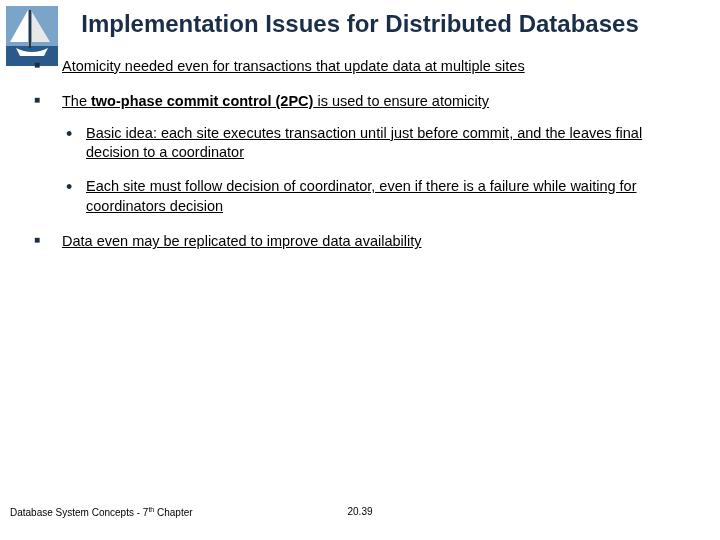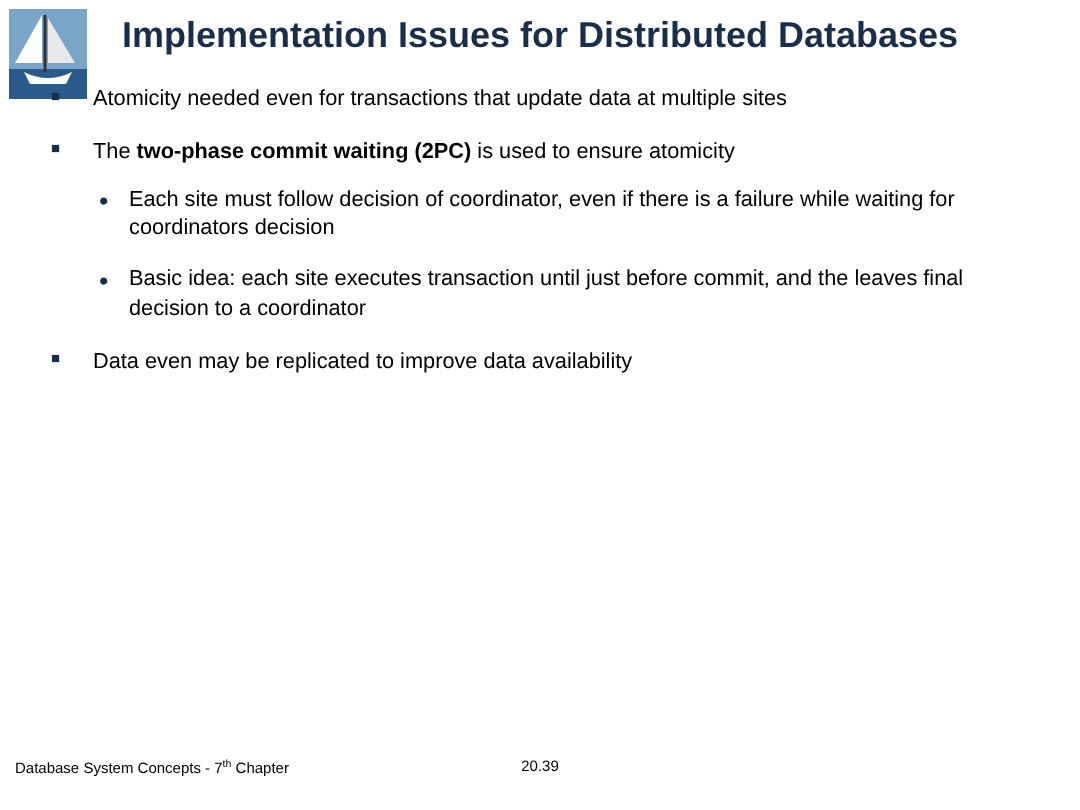--- a/index.html
+++ b/index.html
@@ -2,21 +2,21 @@
 <html><head>
 <meta charset="utf-8">
 <style>
   * { box-sizing: border-box; margin: 0; padding: 0; }
   html, body { width: 720px; height: 540px; font-family: Arial, Helvetica, sans-serif; background: #fff; color: #000; }
   .slide { position: relative; width: 720px; height: 528px; padding: 0; }
   .logo { position: absolute; top: 6px; left: 6px; width: 52px; height: 60px; }
   .logo svg { width: 100%; height: 100%; }
   .title { font-size: 24px; font-weight: bold; color: #1a2e4a; text-align: center; padding: 10px 80px 0 80px; line-height: 1.2; }
   .body { padding: 18px 34px 0 34px; }
-  ul.top { list-style: none; }
+  ul.top { list-style: none; text-decoration: underline; }
   ul.top > li { position: relative; padding-left: 28px; margin-bottom: 16px; font-size: 14.5px; line-height: 1.35; }
   ul.top > li::before { content: "■"; position: absolute; left: 0; top: 1px; color: #1a2e4a; font-size: 10px; }
   ul.sub { list-style: none; margin-top: 12px; }
   ul.sub > li { position: relative; padding-left: 24px; margin-bottom: 14px; font-size: 14.5px; line-height: 1.35; }
   ul.sub > li::before { content: "•"; position: absolute; left: 4px; top: -2px; color: #1a2e4a; font-size: 18px; }
   .bold { font-weight: bold; }
   .footer { position: absolute; bottom: 10px; left: 0; right: 0; padding: 0 10px; font-size: 10px; color: #000; display: flex; justify-content: space-between; align-items: baseline; }
   .footer .left sup { font-size: 7px; }
   .footer .center { position: absolute; left: 50%; transform: translateX(-50%); }
 </style>
@@ -35,24 +35,24 @@
       <path d="M 10 42 Q 26 50 42 42 L 38 50 L 14 50 Z" fill="#ffffff"></path>
     </svg>
   </div>
 
   <h1 class="title">Implementation Issues for Distributed Databases</h1>
 
   <div class="body">
     <ul class="top">
       <li>Atomicity needed even for transactions that update data at multiple sites</li>
       <li>
-        <span>The </span><span class="bold">two-phase commit waiting (2PC)</span><span> is used to ensure atomicity</span>
+        <span>The </span><span class="bold">two-phase commit control (2PC)</span><span> is used to ensure atomicity</span>
         <ul class="sub">
+          <li>Basic idea:  each site executes transaction until just before commit, and the leaves final decision to a coordinator</li>
           <li>Each site must follow decision of coordinator, even if there is a failure while waiting for coordinators decision</li>
-          <li>Basic idea:  each site executes transaction until just before commit, and the leaves final decision to a coordinator</li>
         </ul>
       </li>
       <li>Data even may be replicated to improve data availability</li>
     </ul>
   </div>
 
   <div class="footer">
     <div class="left">
       <span>Database System Concepts - 7</span><sup>th</sup><span> Chapter</span>
     </div>

